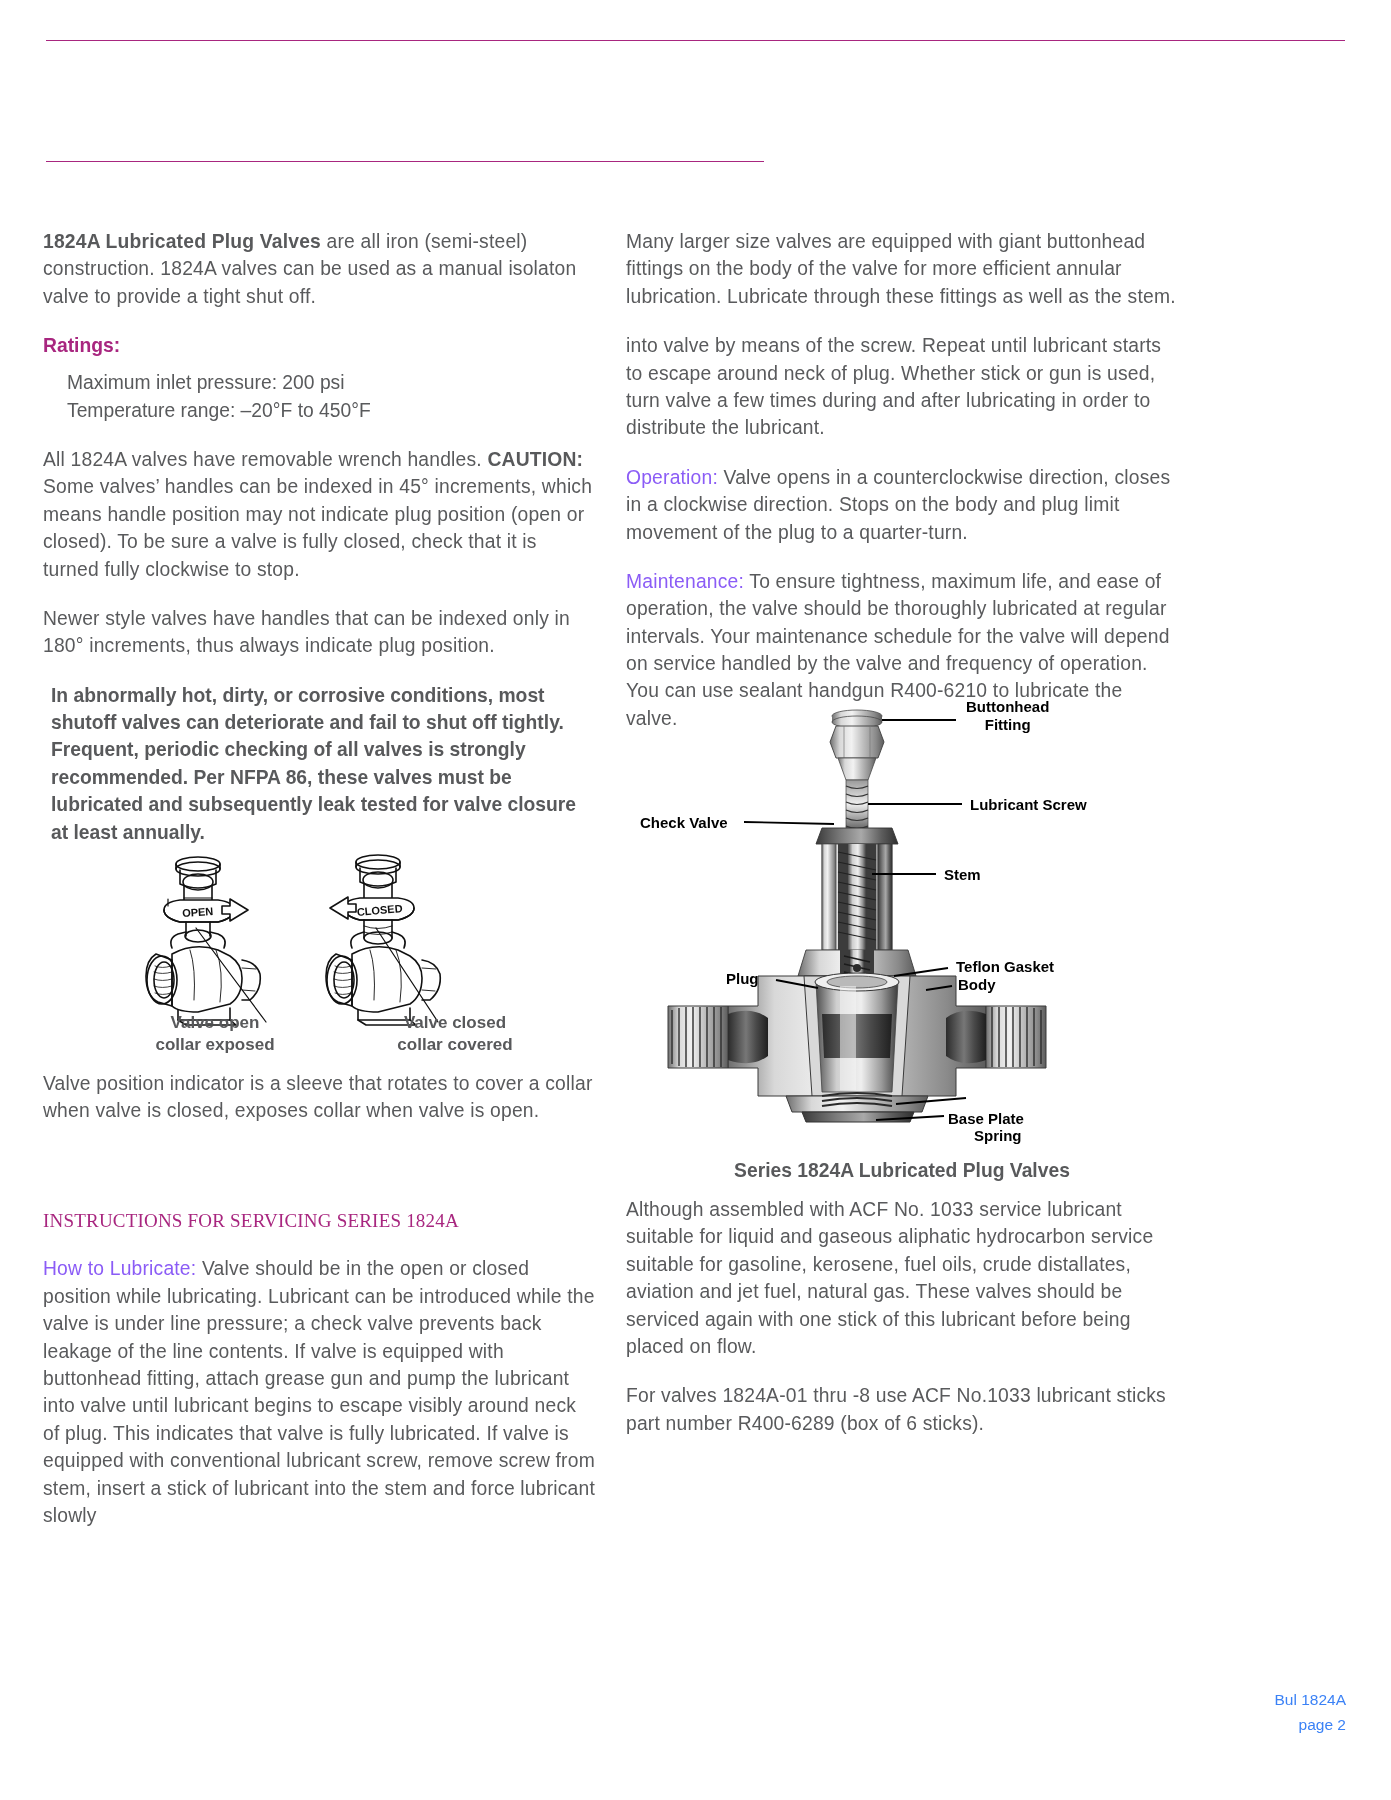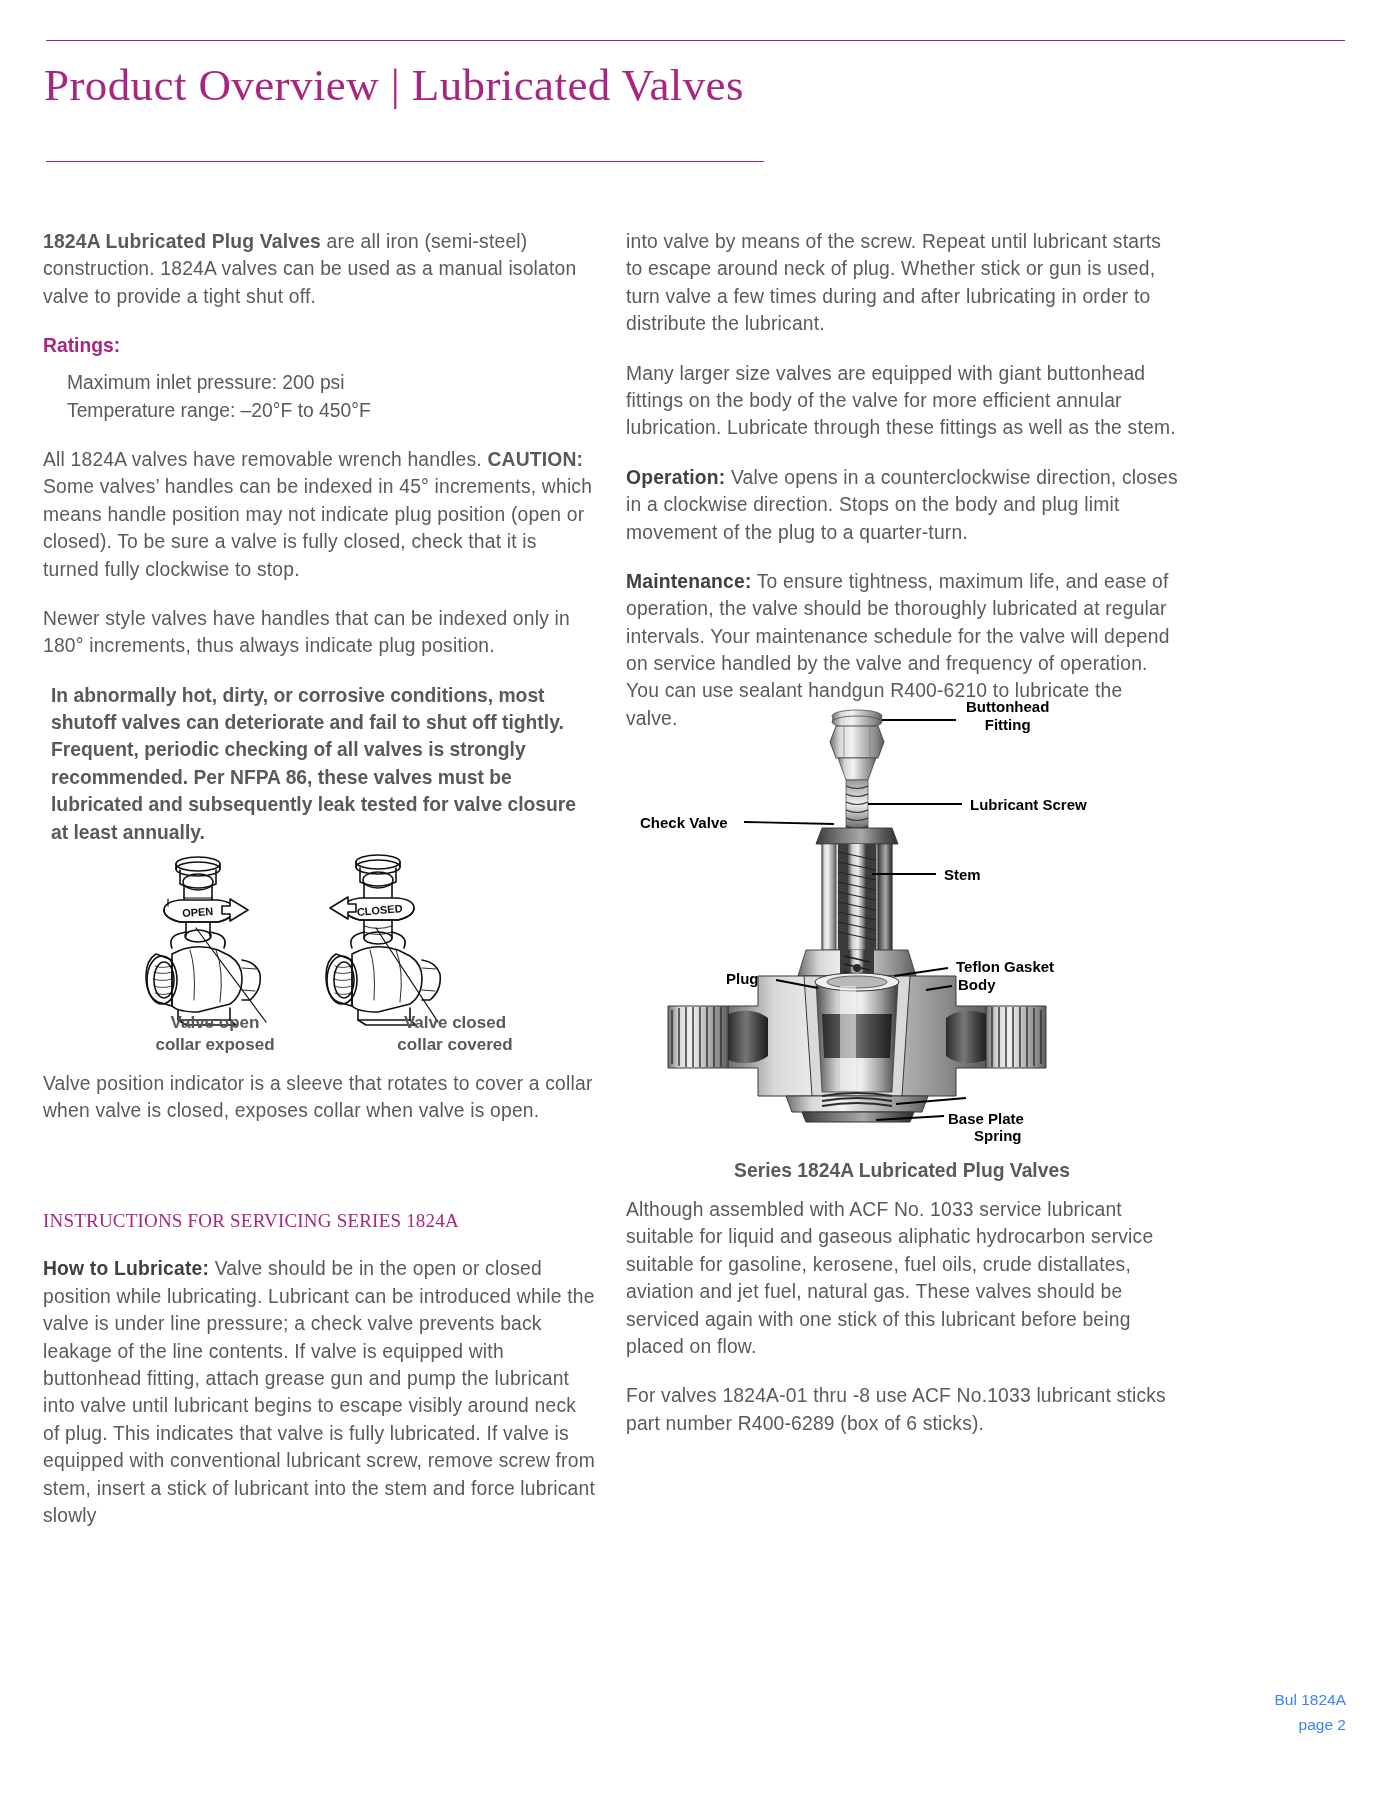--- a/index.html
+++ b/index.html
@@ -68,22 +68,22 @@
     color: #595a5c;
     font-weight: 400;
     letter-spacing: 0.01em;
   }
   p.body.tight { margin-bottom: 0; }
   b.lead {
     font-weight: 700;
     color: #58595b;
   }
   .magenta-inline {
-    color: #404040;
-    font-weight: 700;
+    color: #8b5cf6;
+    font-weight: 400;
   }
   .heading-magenta {
     margin: 0 0 10px 0;
     font-size: 19.3px;
     font-weight: 700;
     color: #a8267f;
     line-height: 1.4;
   }
   .ratings-list {
     margin: 0 0 22px 0;
@@ -177,21 +177,20 @@
     line-height: 1.6;
     color: #3b82f6;
   }
 </style>
 </head>
 <body>
 
 <div class="page">
 
   <div class="rule-top"></div>
-  <div class="page-title">Product Overview | Lubricated Valves</div>
   <div class="rule-under-title"></div>
 
   <div class="col-left">
 
     <p class="body"><b class="lead">1824A Lubricated Plug Valves</b><span> are all iron (semi-steel) construction. 1824A valves can be used as a manual isolaton valve to provide a tight shut off.</span></p>
 
     <div class="heading-magenta">Ratings:</div>
 
     <div class="ratings-list">
       <div>Maximum inlet pressure: 200 psi</div>
@@ -317,23 +316,23 @@
     <p class="body">Valve position indicator is a sleeve that rotates to cover a collar when valve is closed, exposes collar when valve is open.</p>
 
     <div style="height:62px"></div>
 
     <div class="section-serif">INSTRUCTIONS FOR SERVICING SERIES 1824A</div>
 
     <p class="body"><b class="magenta-inline">How to Lubricate:</b><span>  Valve should be in the open or closed position while lubricating. Lubricant can be introduced while the valve is under line pressure; a check valve prevents back leakage of the line contents. If valve is equipped with buttonhead fitting, attach grease gun and pump the lubricant into valve until lubricant begins to escape visibly around neck of plug. This indicates that valve is fully lubricated. If valve is equipped with conventional lubricant screw, remove screw from stem, insert a stick of lubricant into the stem and force lubricant slowly</span></p>
   </div>
 
   <div class="col-right">
+    <p class="body">Many larger size valves are equipped with giant buttonhead fittings on the body of the valve for more efficient annular lubrication. Lubricate through these fittings as well as the stem.</p>
+
     <p class="body">into valve by means of the screw. Repeat until lubricant starts to escape around neck of plug. Whether stick or gun is used, turn valve a few times during and after lubricating in order to distribute the lubricant.</p>
-
-    <p class="body">Many larger size valves are equipped with giant buttonhead fittings on the body of the valve for more efficient annular lubrication. Lubricate through these fittings as well as the stem.</p>
 
     <p class="body"><b class="magenta-inline">Operation:</b><span>  Valve opens in a counterclockwise direction, closes in a clockwise direction. Stops on the body and plug limit movement of the plug to a quarter-turn.</span></p>
 
     <p class="body tight"><b class="magenta-inline">Maintenance:</b><span>  To ensure tightness, maximum life, and ease of operation, the valve should be thoroughly lubricated at regular intervals. Your maintenance schedule for the valve will depend on service handled by the valve and frequency of operation. You can use sealant handgun R400-6210 to lubricate the valve.</span></p>
   </div>
 
   <div class="cutaway-wrap">
     <svg width="560" height="450" viewBox="0 0 560 450" xmlns="http://www.w3.org/2000/svg">
       <defs>
         <linearGradient id="steelV" x1="0" y1="0" x2="1" y2="0">

